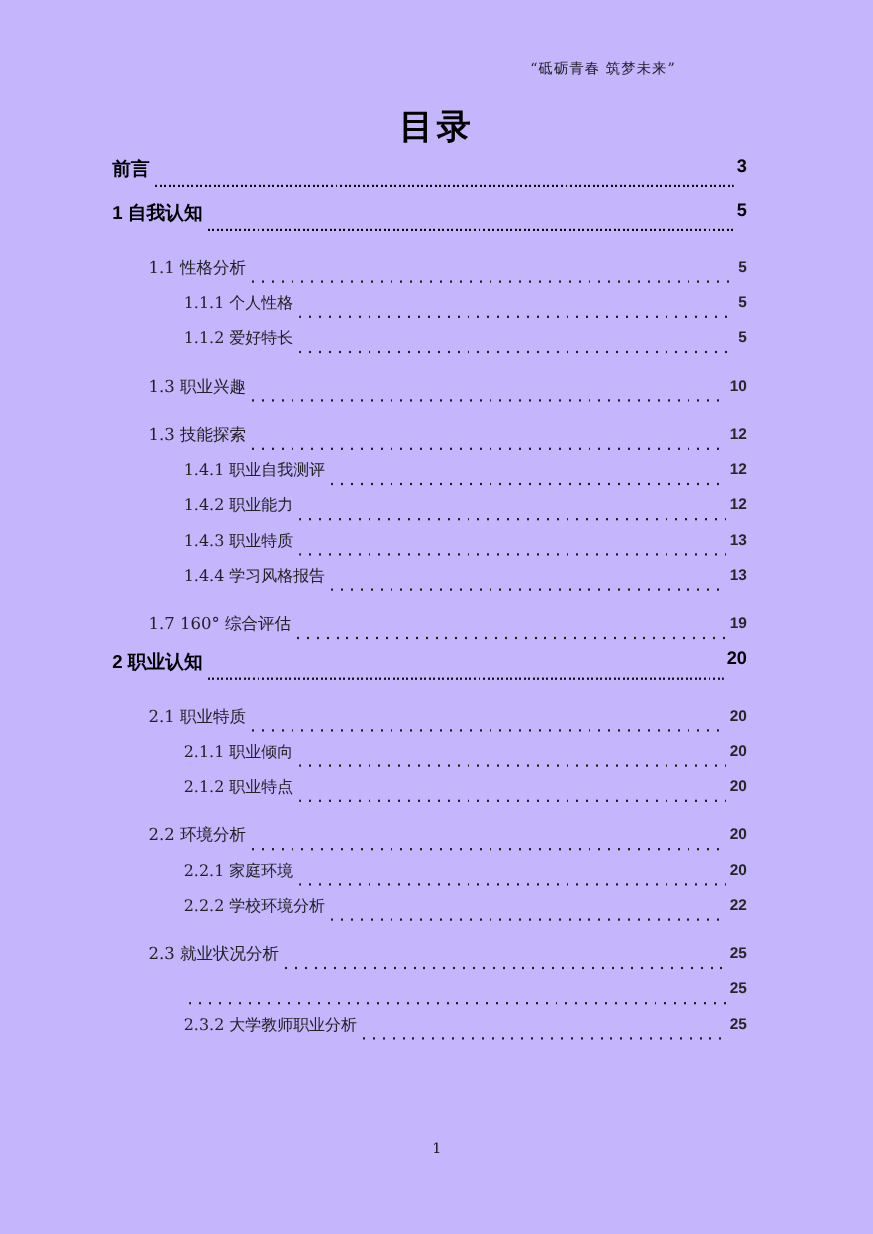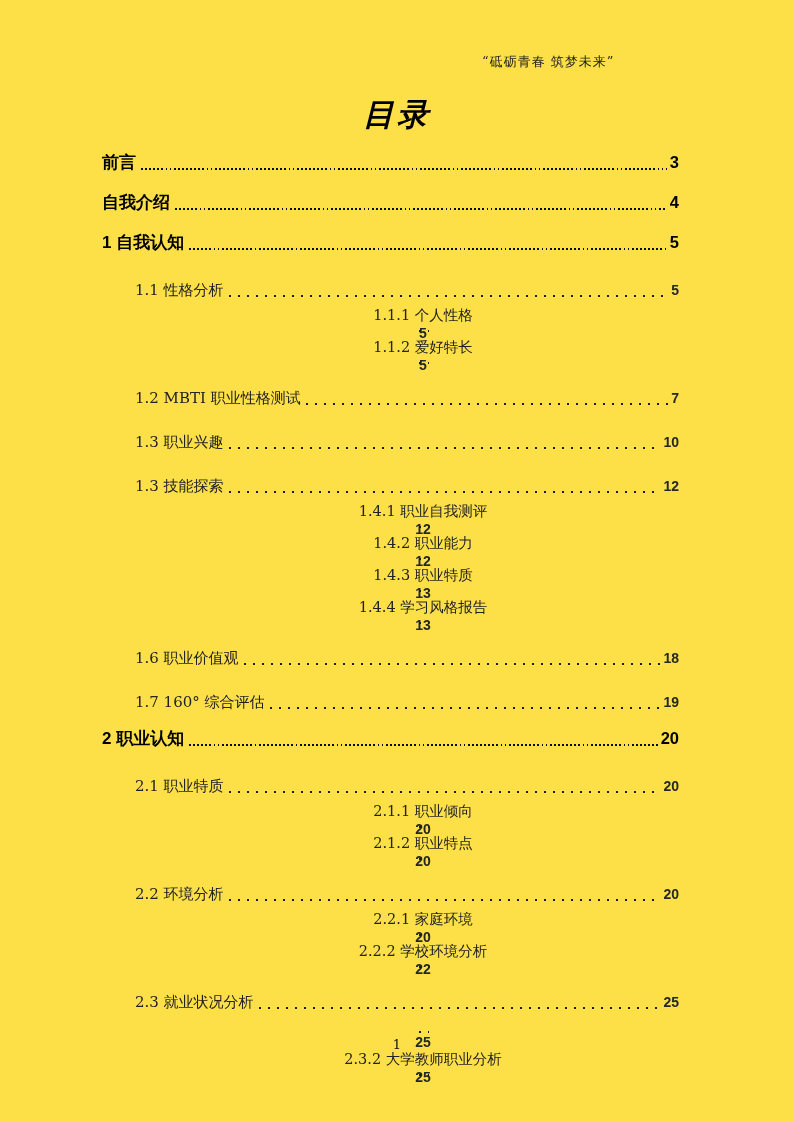--- a/index.html
+++ b/index.html
@@ -3,21 +3,21 @@
 <meta charset="utf-8">
 <style>
   * { box-sizing: border-box; }
   html, body { margin: 0; padding: 0; background: #ffffff; }
 
   .page {
     position: relative;
     width: 794px;
     height: 1122px;
     margin: 0 auto;
-    background: #fde047;
+    background: #c4b5fd;
     color: #1a1a1a;
     overflow: hidden;
     font-family: "DejaVu Serif", "Liberation Serif", serif;
   }
 
   .header-quote {
     position: absolute;
     top: 53px;
     left: 482px;
     font-family: "DejaVu Serif", "Liberation Serif", serif;
@@ -32,33 +32,31 @@
     top: 94px;
     left: 0;
     width: 100%;
     margin: 0;
     text-align: center;
     font-family: "Liberation Sans", "DejaVu Sans", sans-serif;
     font-weight: 700;
     font-size: 31px;
     letter-spacing: 3px;
     color: #000;
-    font-style: italic;
   }
 
   .toc {
     position: absolute;
     top: 142px;
     left: 102px;
     width: 577px;
   }
 
   .toc-row {
     display: flex;
-    align-items: center;
     width: 100%;
   }
 
   .toc-row .label { white-space: nowrap; flex: 0 0 auto; }
 
   .leader {
     flex: 1 1 auto;
     position: relative;
     height: 100%;
     margin: 0 3px 0 5px;
@@ -103,21 +101,20 @@
     font-size: 15px;
     color: #222;
     margin-top: 12px;
   }
   
   .lvl3 {
     height: 32px;
     padding-left: 65px;
     font-size: 14.5px;
     color: #222;
-    flex-direction: column;
   }
   .lvl2 .leader::after,
   .lvl3 .leader::after {
     top: calc(50% + 5px);
     height: 2px;
     background: repeating-linear-gradient(to right, #1c1c1c 0 1.8px, transparent 1.8px 9px);
   }
 
   .footer-pagenum {
     position: absolute;
@@ -139,25 +136,20 @@
 
   <h1 class="toc-title">目录</h1>
 
   <div class="toc" id="toc-list">
   <div class="toc-row lvl1">
     <span class="label">前言</span>
     <span class="leader"></span>
     <span class="pnum">3</span>
   </div>
 
-  <div class="toc-row lvl1">
-    <span class="label">自我介绍</span>
-    <span class="leader"></span>
-    <span class="pnum">4</span>
-  </div>
 
   <div class="toc-row lvl1">
     <span class="label">1 自我认知</span>
     <span class="leader"></span>
     <span class="pnum">5</span>
   </div>
 
   <div class="toc-row lvl2">
     <span class="label">1.1 性格分析</span>
     <span class="leader"></span>
@@ -169,25 +161,20 @@
     <span class="leader"></span>
     <span class="pnum">5</span>
   </div>
 
   <div class="toc-row lvl3">
     <span class="label">1.1.2 爱好特长</span>
     <span class="leader"></span>
     <span class="pnum">5</span>
   </div>
 
-  <div class="toc-row lvl2">
-    <span class="label">1.2 MBTI 职业性格测试</span>
-    <span class="leader"></span>
-    <span class="pnum">7</span>
-  </div>
 
   <div class="toc-row lvl2">
     <span class="label">1.3 职业兴趣</span>
     <span class="leader"></span>
     <span class="pnum">10</span>
   </div>
 
   <div class="toc-row lvl2">
     <span class="label">1.3 技能探索</span>
     <span class="leader"></span>
@@ -212,25 +199,20 @@
     <span class="pnum">13</span>
   </div>
 
   <div class="toc-row lvl3">
     <span class="label">1.4.4 学习风格报告</span>
     <span class="leader"></span>
     <span class="pnum">13</span>
   </div>
 
 
-  <div class="toc-row lvl2">
-    <span class="label">1.6 职业价值观</span>
-    <span class="leader"></span>
-    <span class="pnum">18</span>
-  </div>
 
   <div class="toc-row lvl2">
     <span class="label">1.7  160° 综合评估</span>
     <span class="leader"></span>
     <span class="pnum">19</span>
   </div>
 
   <div class="toc-row lvl1">
     <span class="label">2 职业认知</span>
     <span class="leader"></span>

